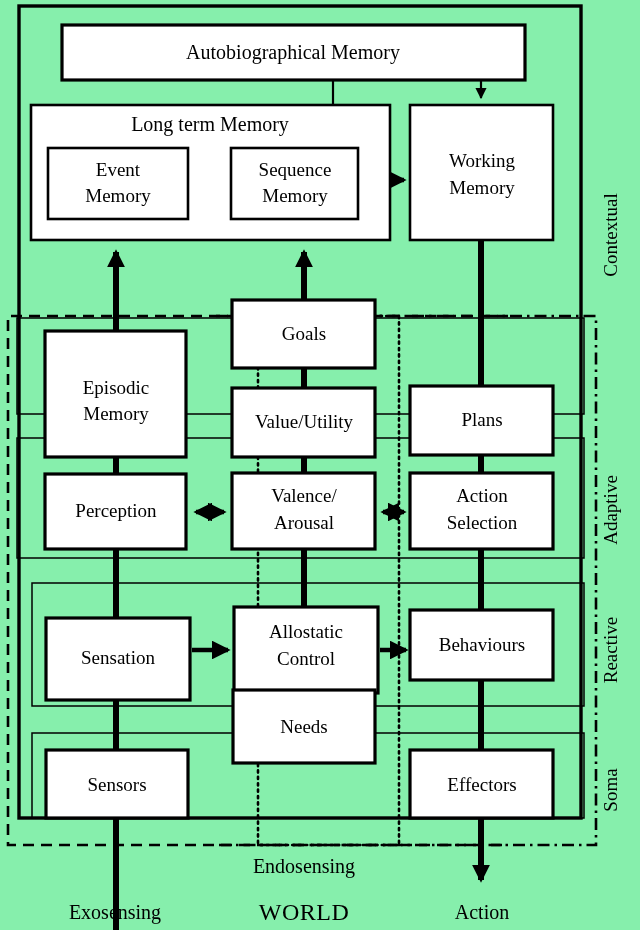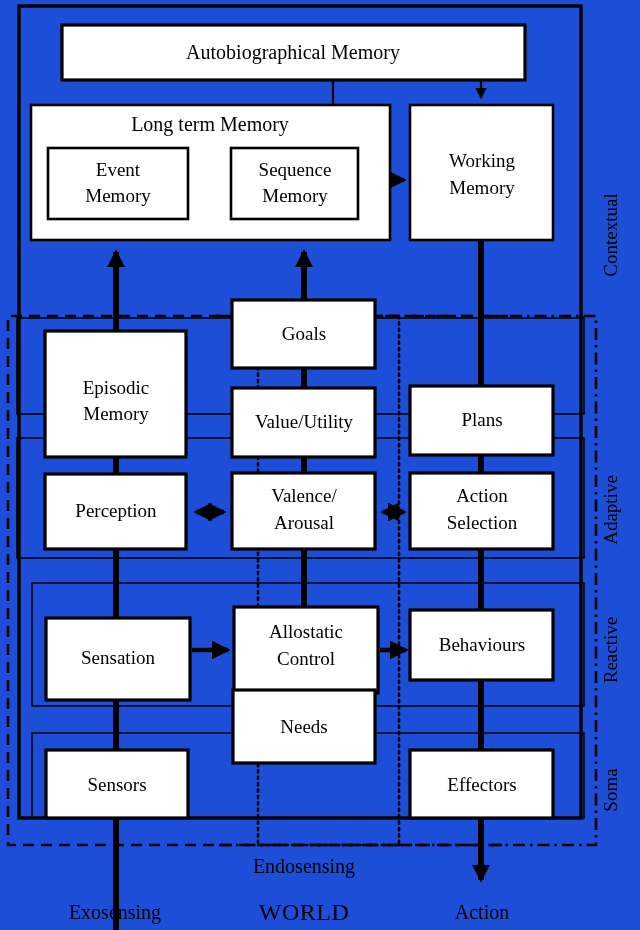--- a/index.html
+++ b/index.html
@@ -10,21 +10,21 @@
   body {
     width: 640px;
     height: 930px;
     font-family: "Liberation Serif", "DejaVu Serif", serif;
     overflow: hidden;
   }
   #diagram-root {
     position: relative;
     width: 640px;
     height: 930px;
-    background: #1d4ed8;
+    background: #86efac;
   }
   svg#arch-svg {
     position: absolute;
     top: 0;
     left: 0;
     display: block;
   }
   .box-stroke-thick { stroke: #000000; stroke-width: 3.2; fill: #ffffff; }
   .box-stroke-med { stroke: #000000; stroke-width: 2.6; fill: #ffffff; }
   .box-stroke-thin { stroke: #000000; stroke-width: 1.5; fill: none; }

